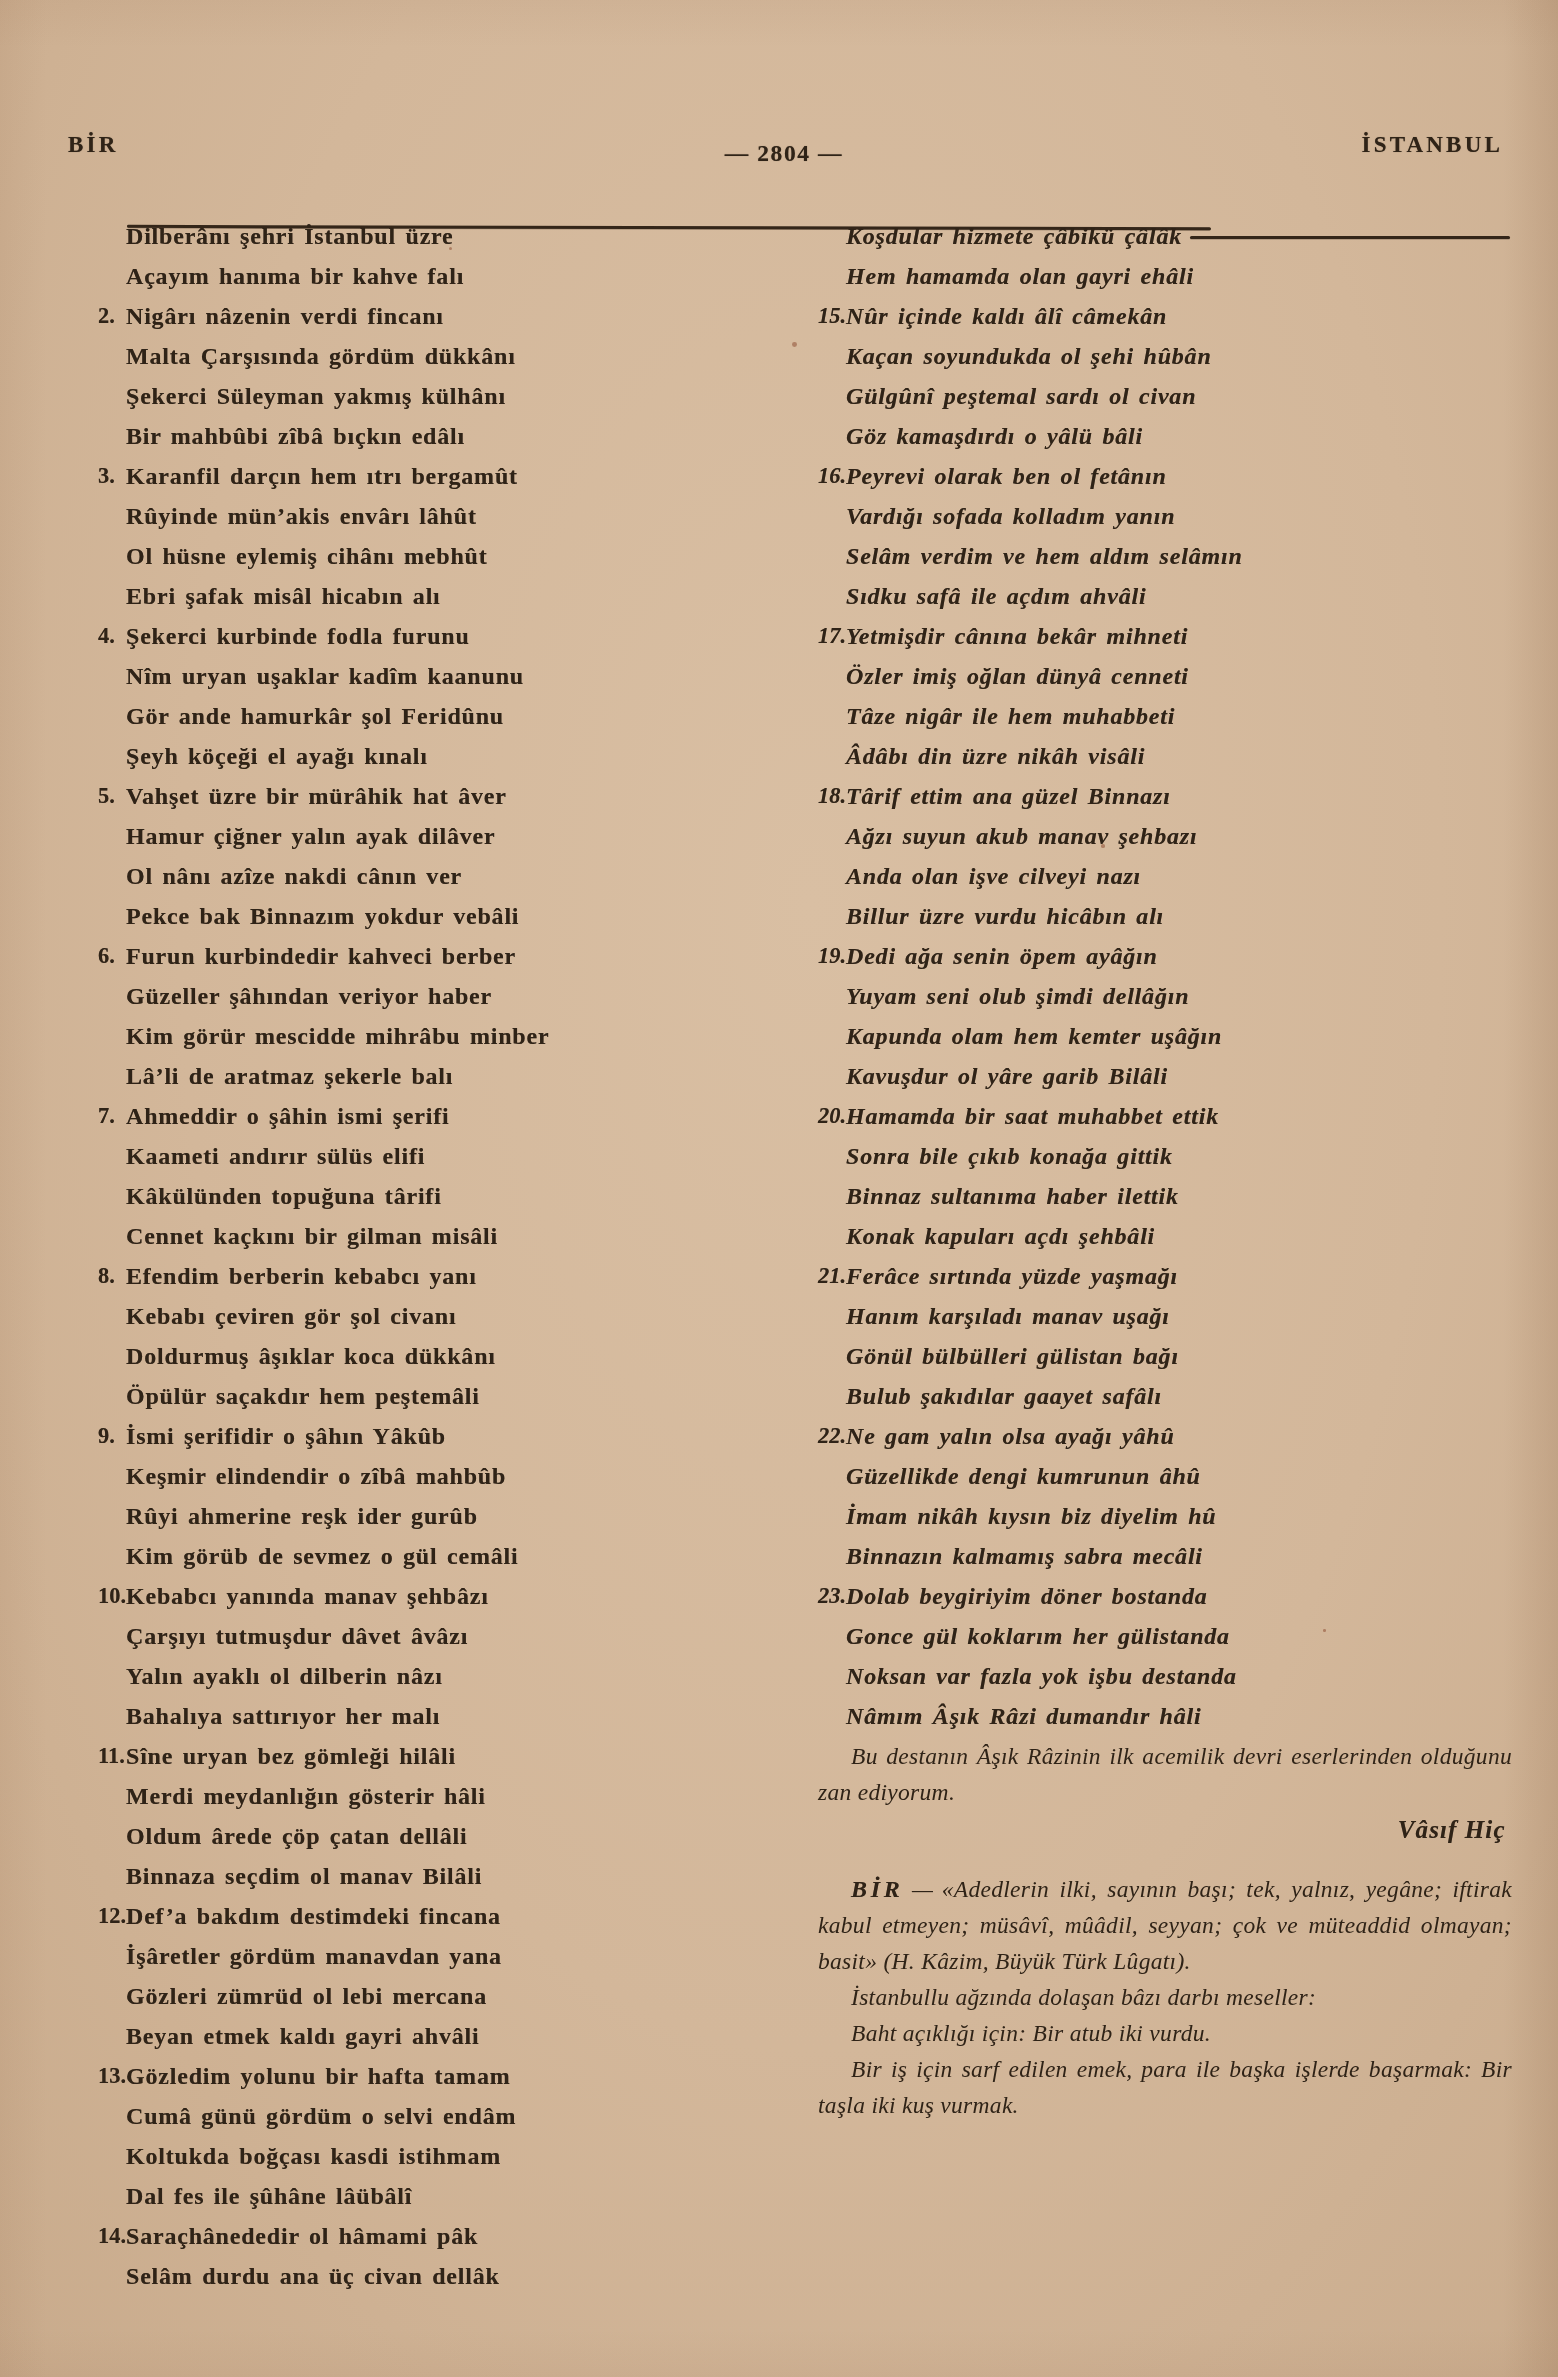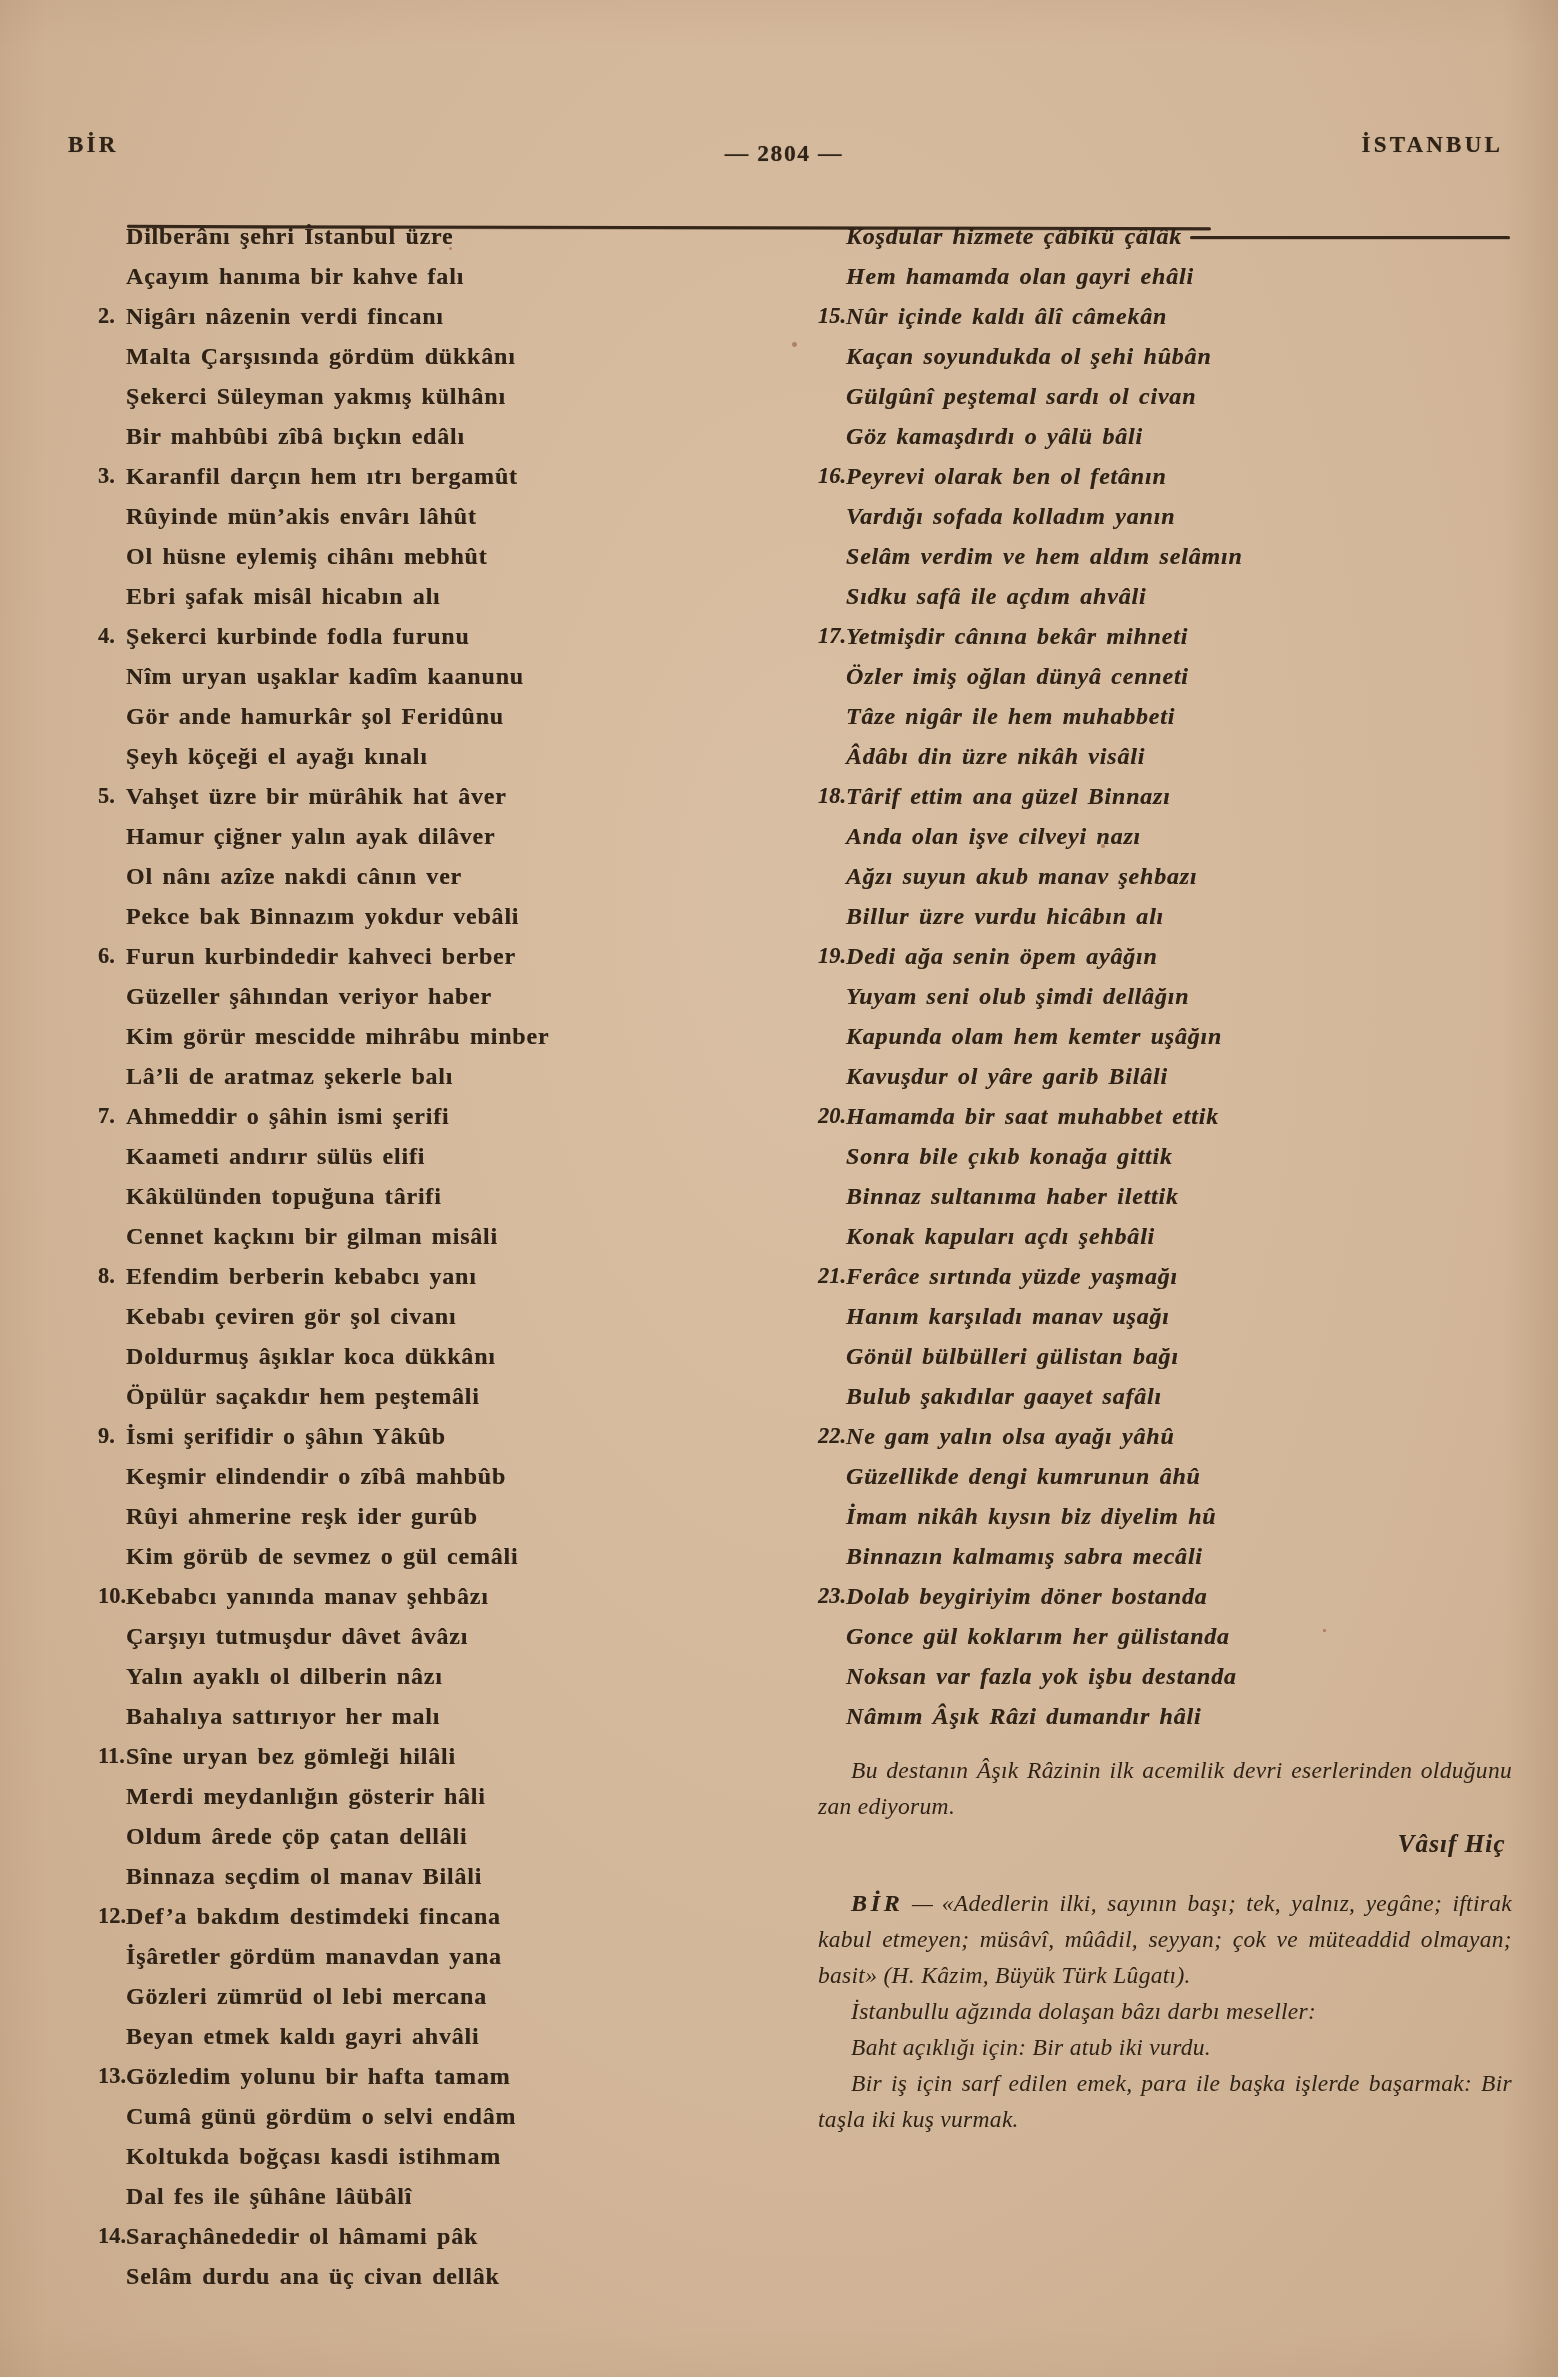--- a/index.html
+++ b/index.html
@@ -36,21 +36,21 @@
     font-weight:bold;font-size:22.4px;
     text-shadow:0 0 0.6px rgba(51,38,28,.5);
   }
   .verse-line{
     line-height:40px;font-size:24px;font-weight:bold;
     letter-spacing:0.8px;word-spacing:2.7px;white-space:nowrap;
     text-shadow:0 0 0.6px rgba(51,38,28,.5);
   }
   .prose{font-size:23.5px;line-height:36px;text-align:justify;letter-spacing:0.3px;}
   .prose p{margin:0;text-indent:33px;}
-  .prose .attribution{margin-top:16px;}
+  .prose .attribution{margin-top:2px;}
   .prose .signature{
     text-align:right;text-indent:0;font-weight:bold;font-size:25px;
     margin-top:2.1px;padding-right:6.4px;letter-spacing:1.1px;
     text-shadow:0 0 0.6px rgba(51,38,28,.45);
   }
   .prose .entry{margin-top:23px;}
   .headword{font-weight:bold;letter-spacing:3.7px;font-size:24px;text-shadow:0 0 0.6px rgba(51,38,28,.5);}
   .sep{padding:0 8.5px;}
   .speck{position:absolute;border-radius:50%;background:rgba(128,58,30,.45);}
 </style>
@@ -315,23 +315,23 @@
               <div class="verse-line">Âdâbı din üzre nikâh visâli</div>
             </div>
         </div>
 
         <div class="stanza">
           <span class="stanza-num">18.</span>
           <div class="lines">
 
               <div class="verse-line">Târif ettim ana güzel Binnazı</div>
 
+              <div class="verse-line">Ağzı suyun akub manav şehbazı</div>
+
               <div class="verse-line">Anda olan işve cilveyi nazı</div>
-
-              <div class="verse-line">Ağzı suyun akub manav şehbazı</div>
 
               <div class="verse-line">Billur üzre vurdu hicâbın alı</div>
             </div>
         </div>
 
         <div class="stanza">
           <span class="stanza-num">19.</span>
           <div class="lines">
 
               <div class="verse-line">Dedi ağa senin öpem ayâğın</div>

